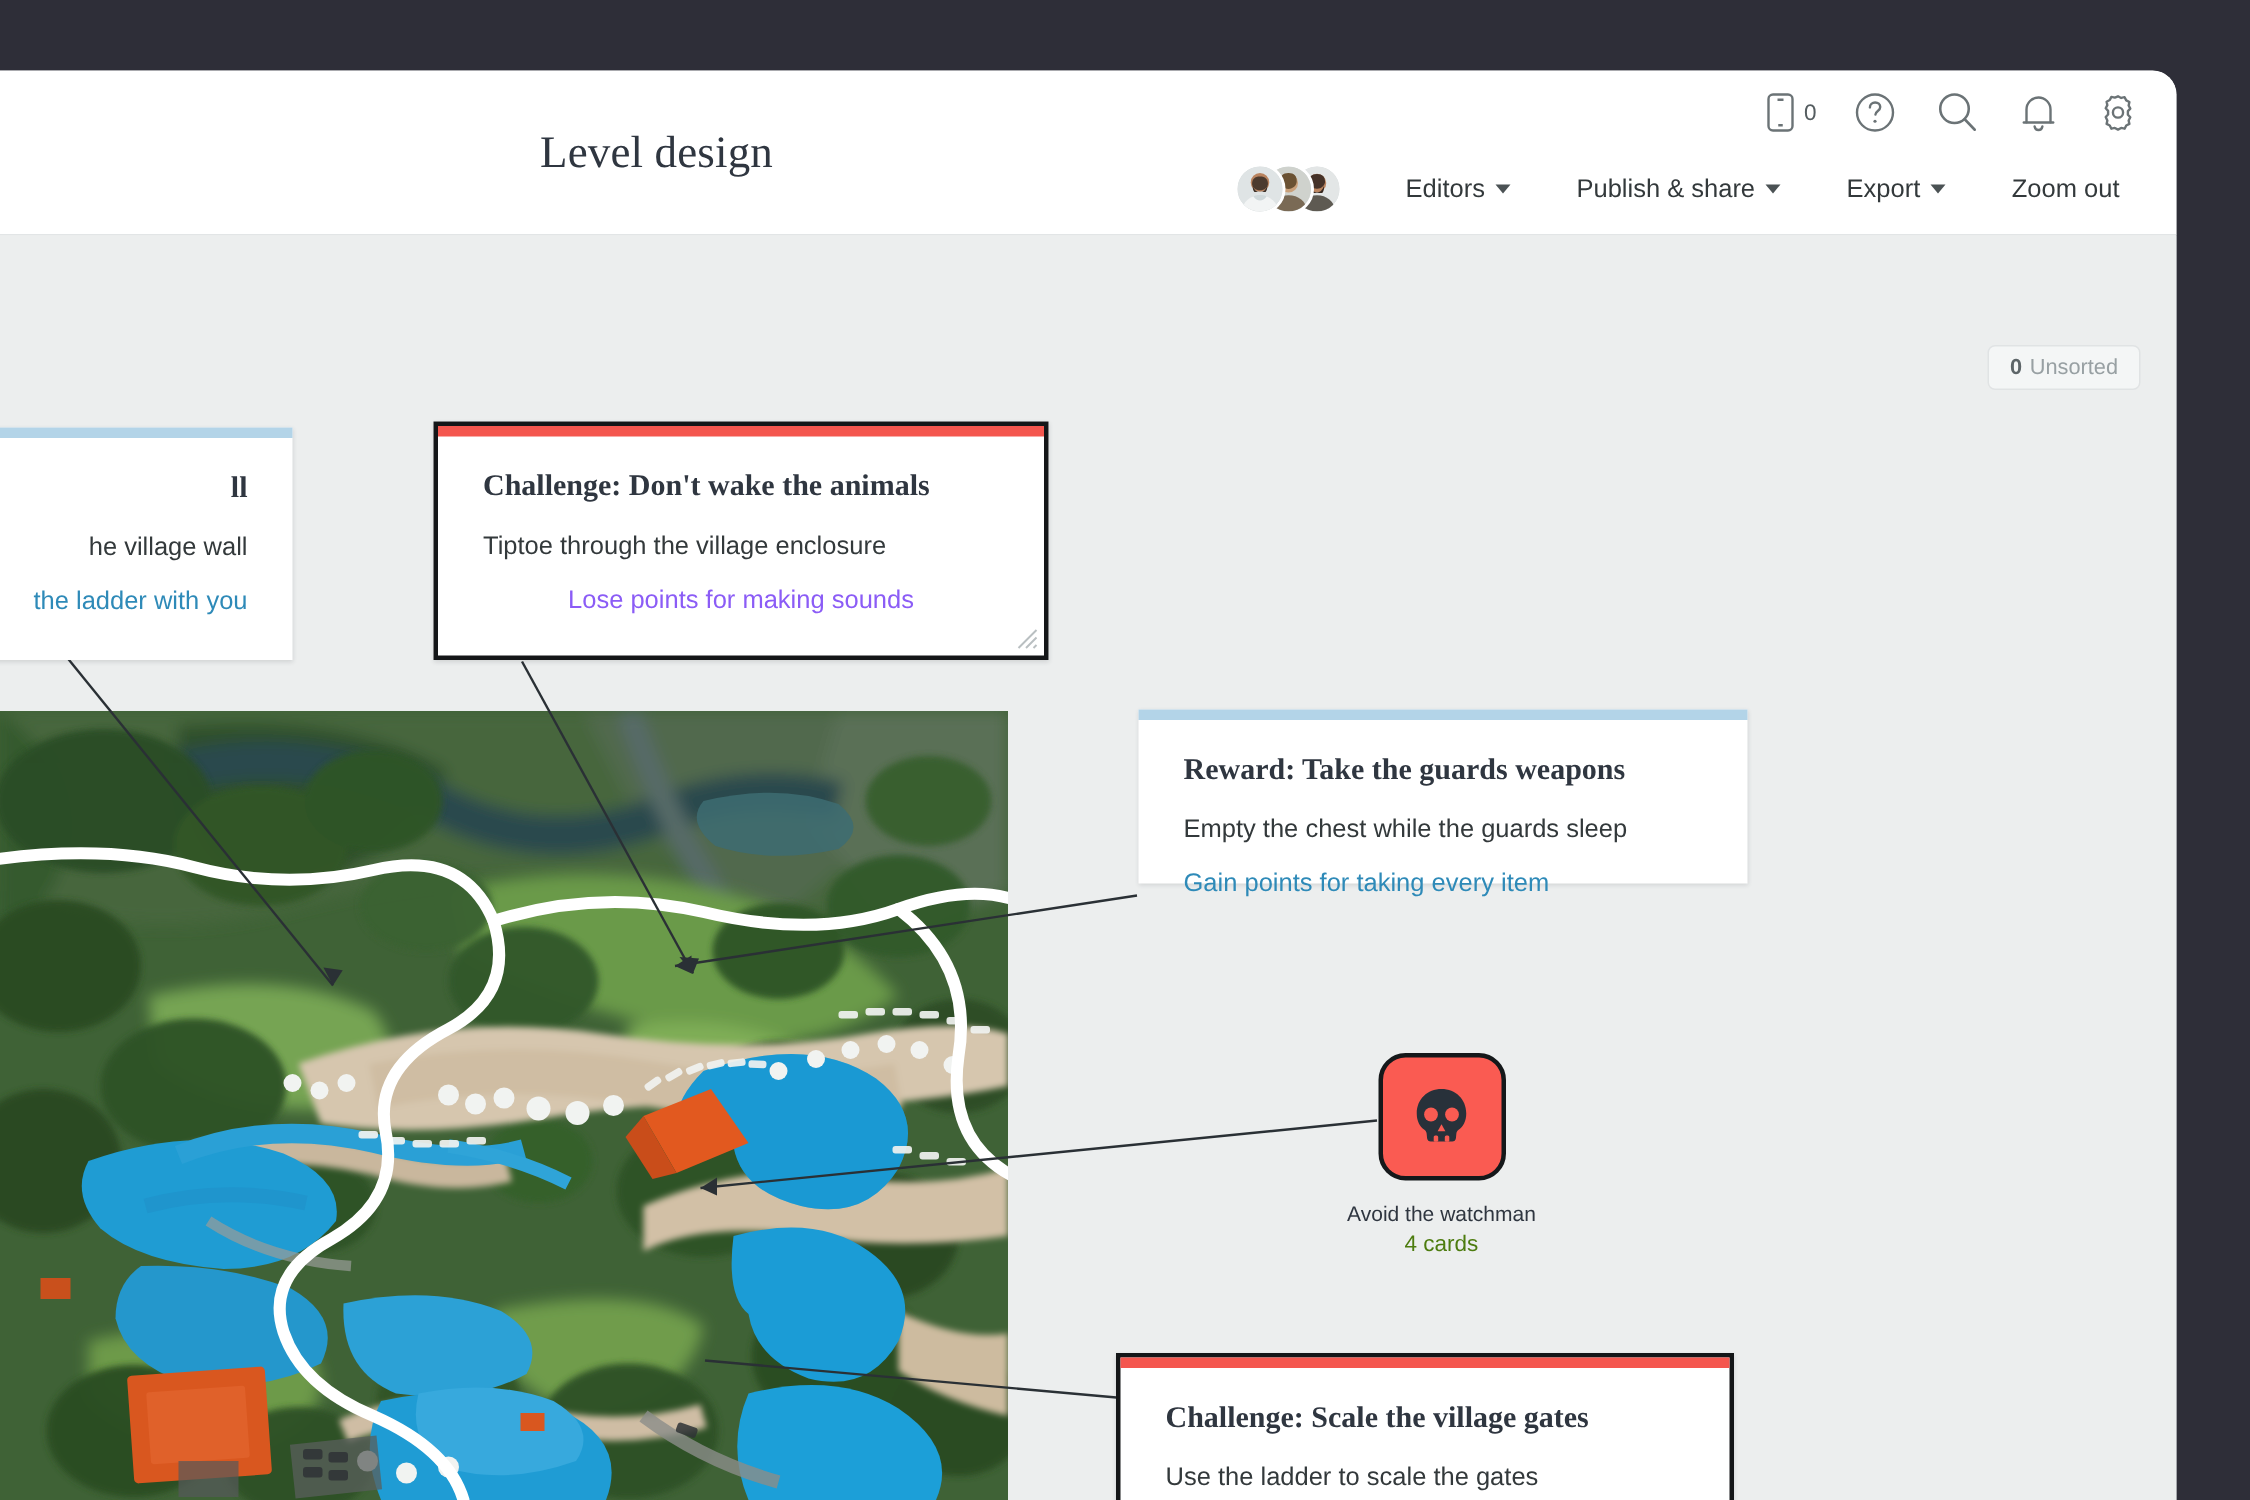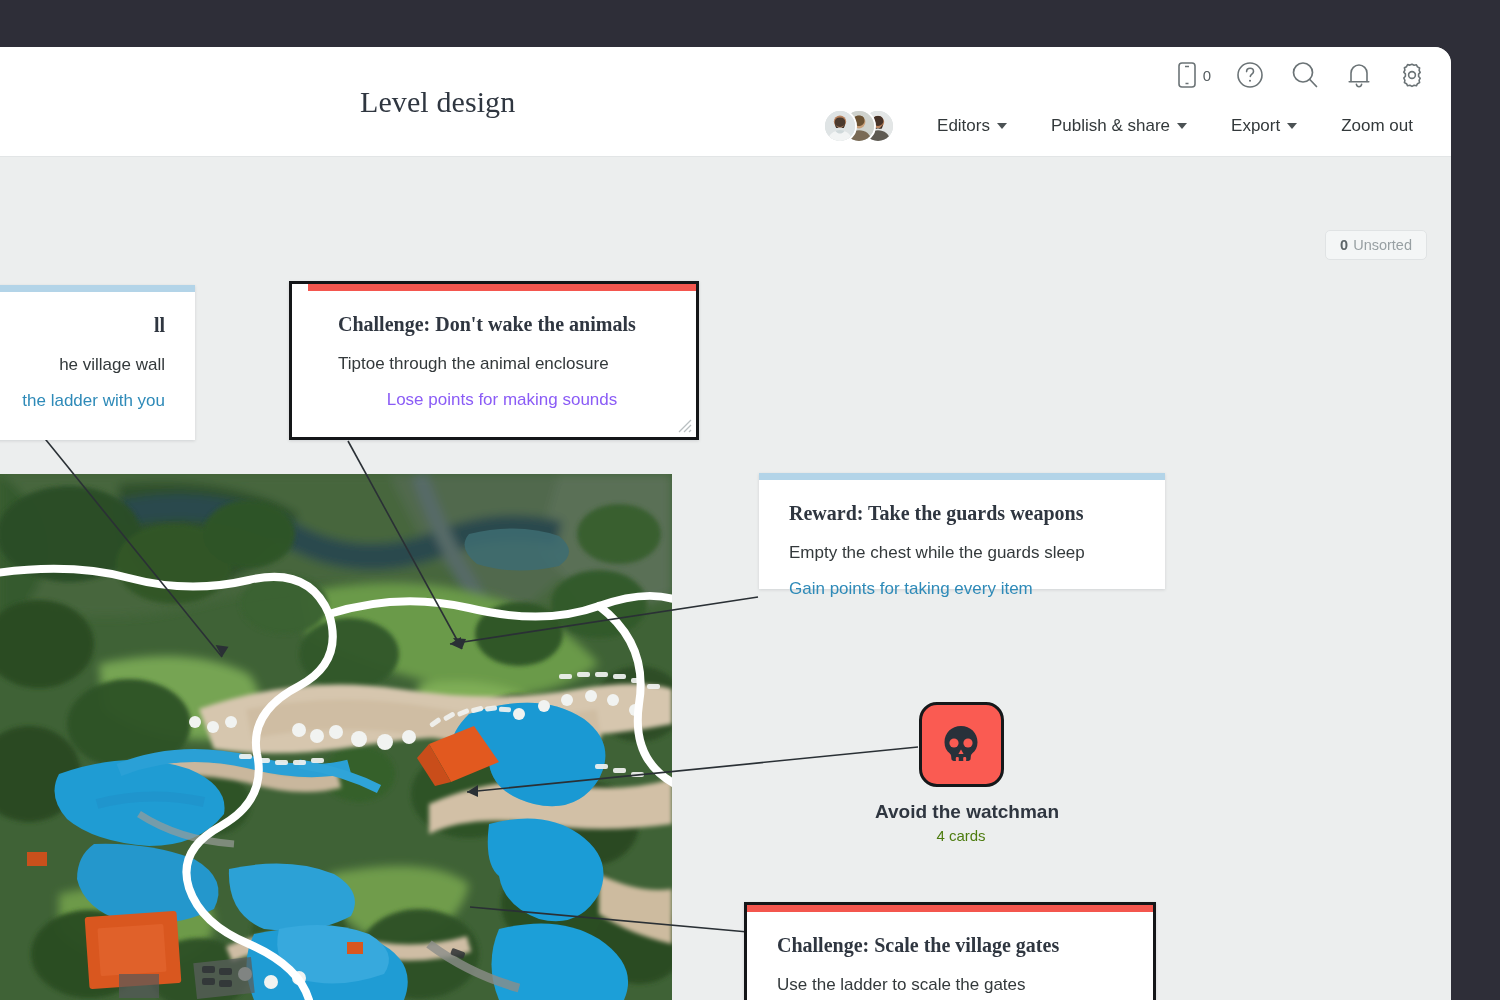--- a/index.html
+++ b/index.html
@@ -88,21 +88,21 @@
 
   
   .group-node { position: absolute; }
   .group-tile {
     width: 85px; height: 85px; border-radius: 18px; background: #fa5b52;
     border: 3px solid #15181a; display: flex; align-items: center; justify-content: center;
     margin: 0 auto;
   }
   .group-label {
     margin-top: 14px; text-align: center;
-    font-size: 19px; font-weight: bold; color: #2f3640; white-space: nowrap;
+    font-size: 14px; font-weight: normal; color: #2f3640; white-space: nowrap;
   }
   .group-sub { margin-top: 4px; text-align: center; font-size: 15px; color: #4d7c0f; }
 </style>
 </head>
 <body>
 
 <div id="root">
 
   <div class="app-window">
 
@@ -400,25 +400,25 @@
 
       <div class="card" style="left:-175px; top:128px; width:370px; height:155px;">
         <div class="accent" style="background:#b3d4e8;"></div>
         <div class="body">
           <div class="c-title" style="text-align:right;">ll</div>
           <div class="c-desc" style="text-align:right;">he village wall</div>
           <div class="c-link" style="color:#2e8ab8; text-align:right;">the ladder with you</div>
         </div>
       </div>
 
-      <div class="card selected" style="left:289px; top:124px; width:410px; height:159px;padding-left:16px;">
+      <div class="card selected" style="left:289px; top:124px; width:410px; height:159px;">
         <div class="accent" style="background:#f4564e;"></div>
         <div class="body">
           <div class="c-title">Challenge: Don't wake the animals</div>
-          <div class="c-desc">Tiptoe through the animal enclosure</div>
+          <div class="c-desc">Tiptoe through the village enclosure</div>
           <div class="c-link" style="color:#8b5cf6;text-align:center;">Lose points for making sounds</div>
         </div>
         <svg class="resize-handle" viewBox="0 0 14 14">
           <g stroke="#b9bfc1" stroke-width="1.3">
             <line x1="13" y1="1" x2="1" y2="13"></line>
               <line x1="13" y1="6" x2="6" y2="13"></line>
               <line x1="13" y1="11" x2="11" y2="13"></line>
           </g>
         </svg>
       </div>

